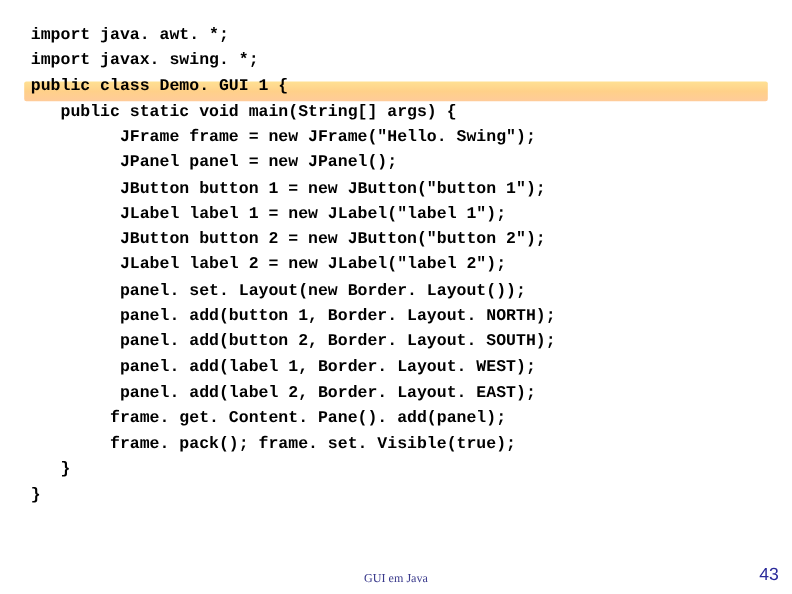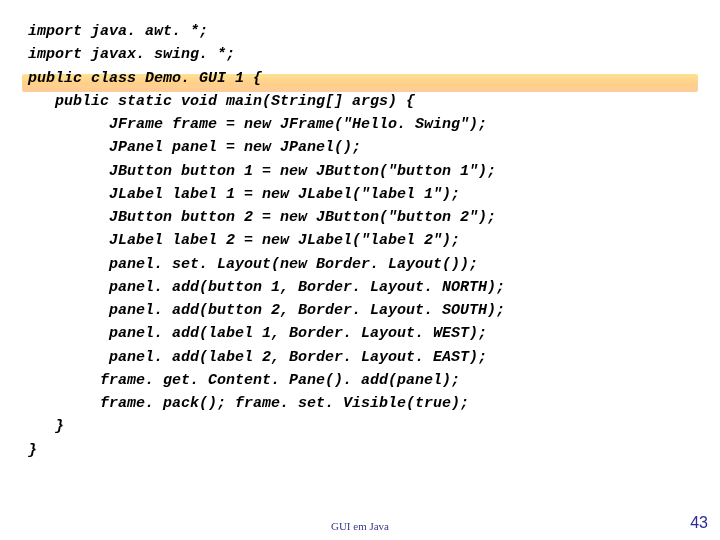--- a/index.html
+++ b/index.html
@@ -42,21 +42,20 @@
     position: relative;
     z-index: 1;
     font-family: "Courier New", Courier, monospace;
     font-size: 15px;
     font-weight: bold;
     color: #000;
     line-height: 1.55;
     white-space: pre;
     margin-top: 2px;
     margin-left: 0;
-    font-style: italic;
   }
   .footer {
     position: absolute;
     bottom: 8px;
     left: 0;
     right: 0;
     text-align: center;
     font-size: 11px;
     color: #3a3a8c;
     font-family: Georgia, serif;

